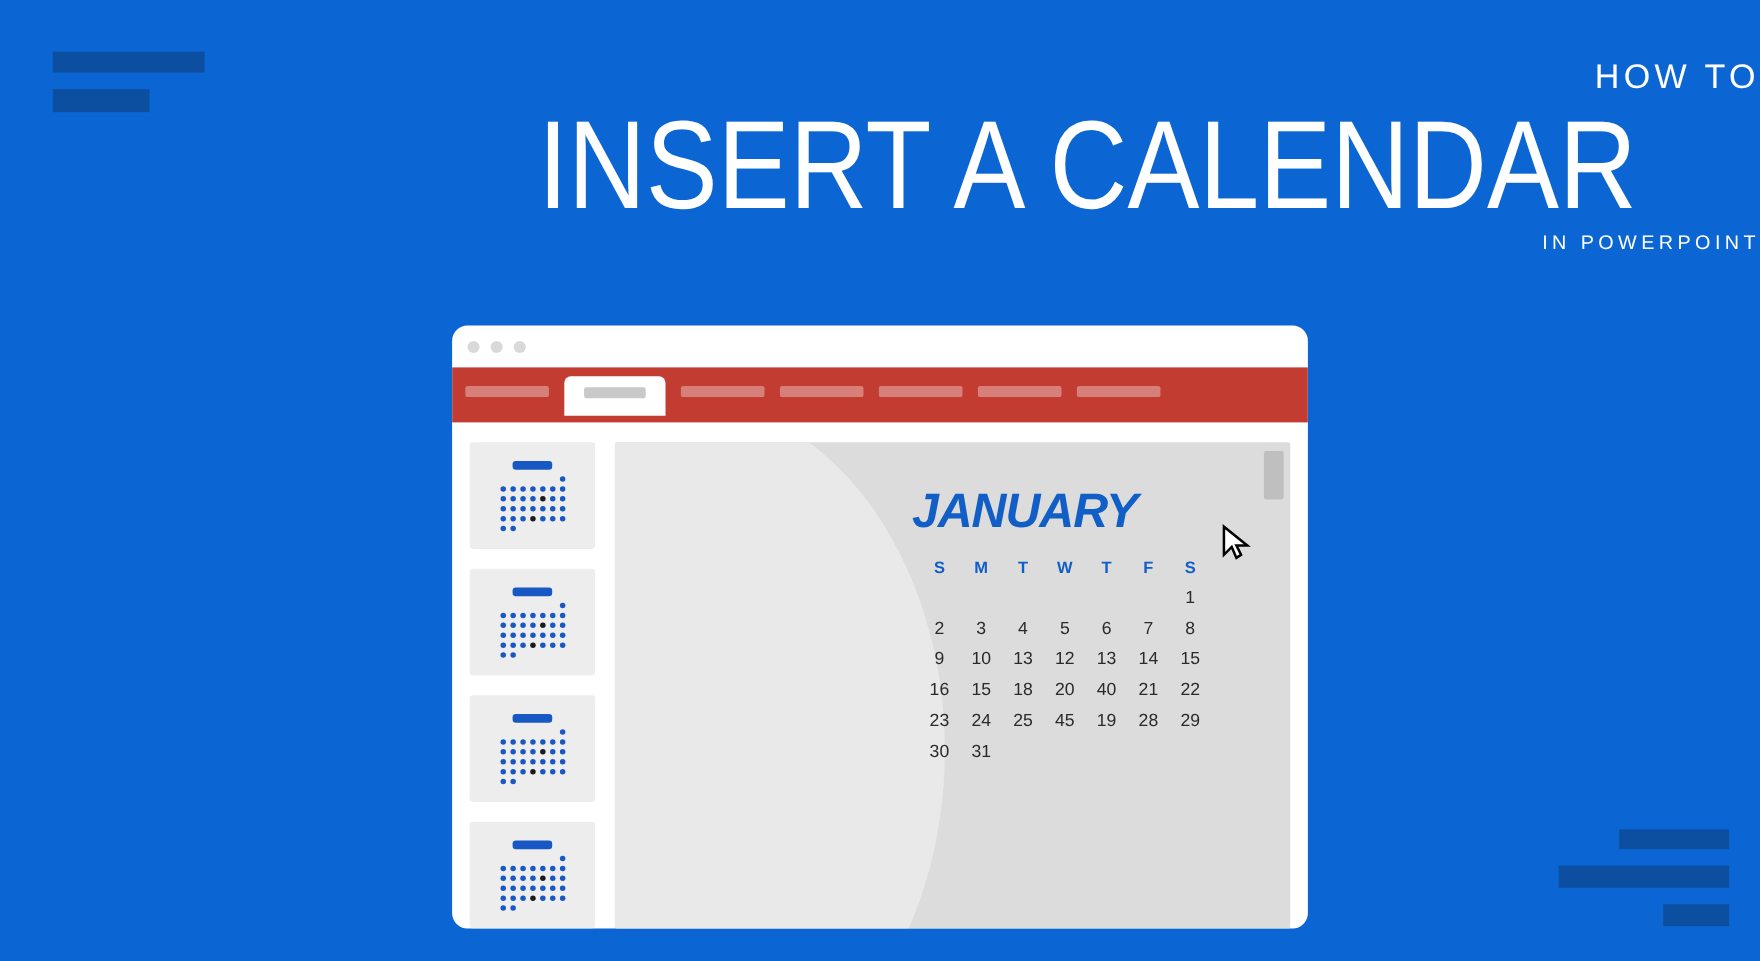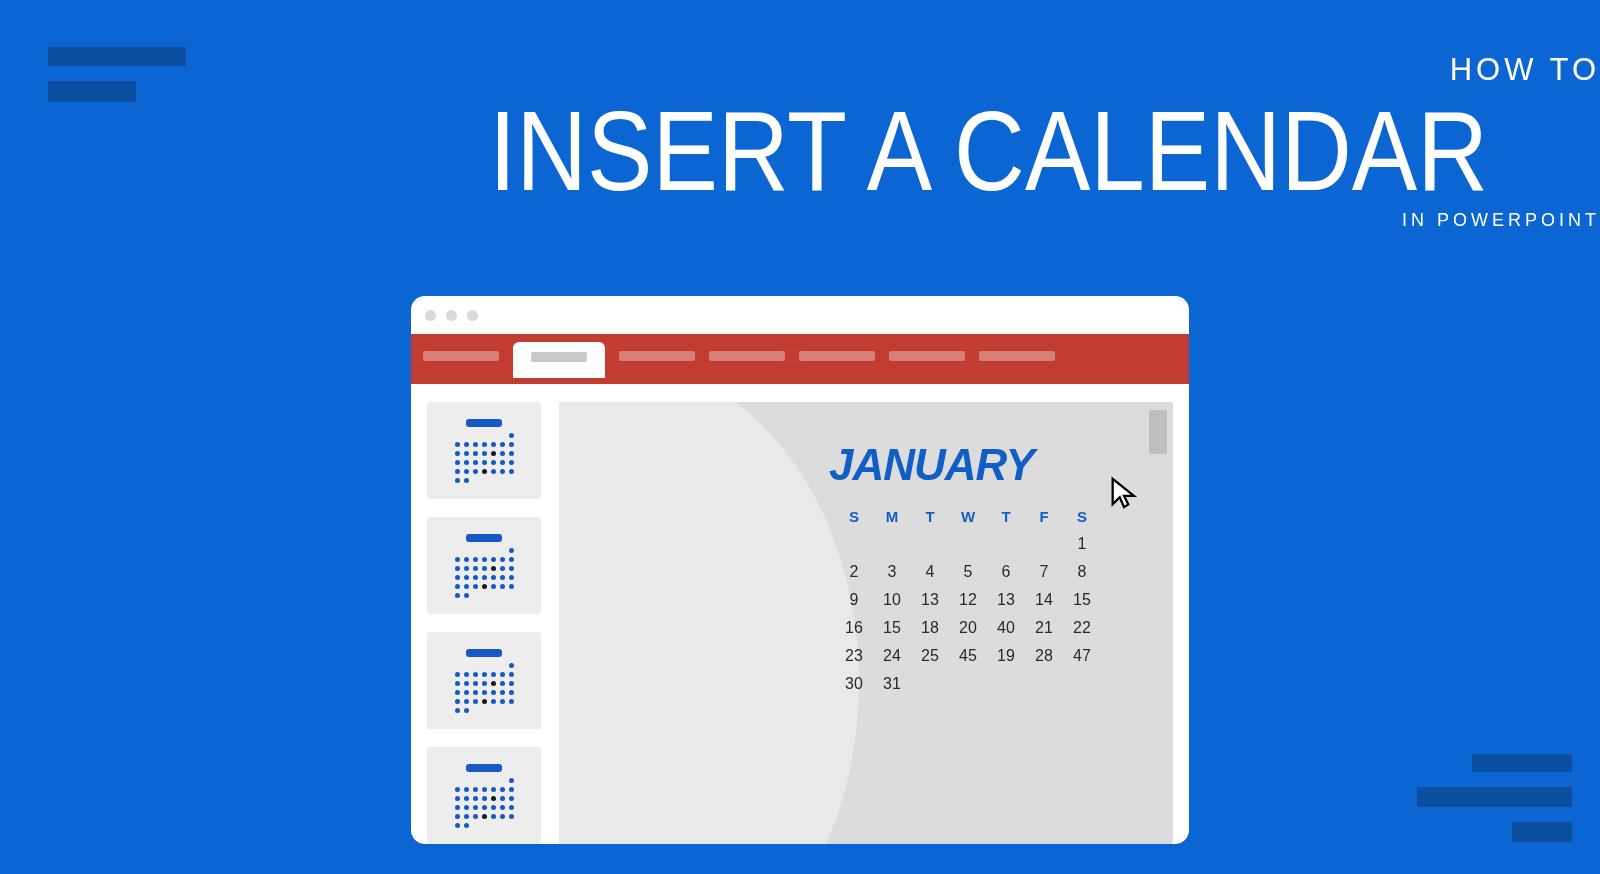--- a/index.html
+++ b/index.html
@@ -357,21 +357,21 @@
                 <td>21</td>
                 <td>22</td>
               </tr>
               <tr>
                 <td>23</td>
                 <td>24</td>
                 <td>25</td>
                 <td>45</td>
                 <td>19</td>
                 <td>28</td>
-                <td>47</td>
+                <td>29</td>
               </tr>
               <tr>
                 <td>30</td>
                 <td>31</td>
                 <td></td>
                 <td></td>
                 <td></td>
                 <td></td>
                 <td></td>
               </tr>

